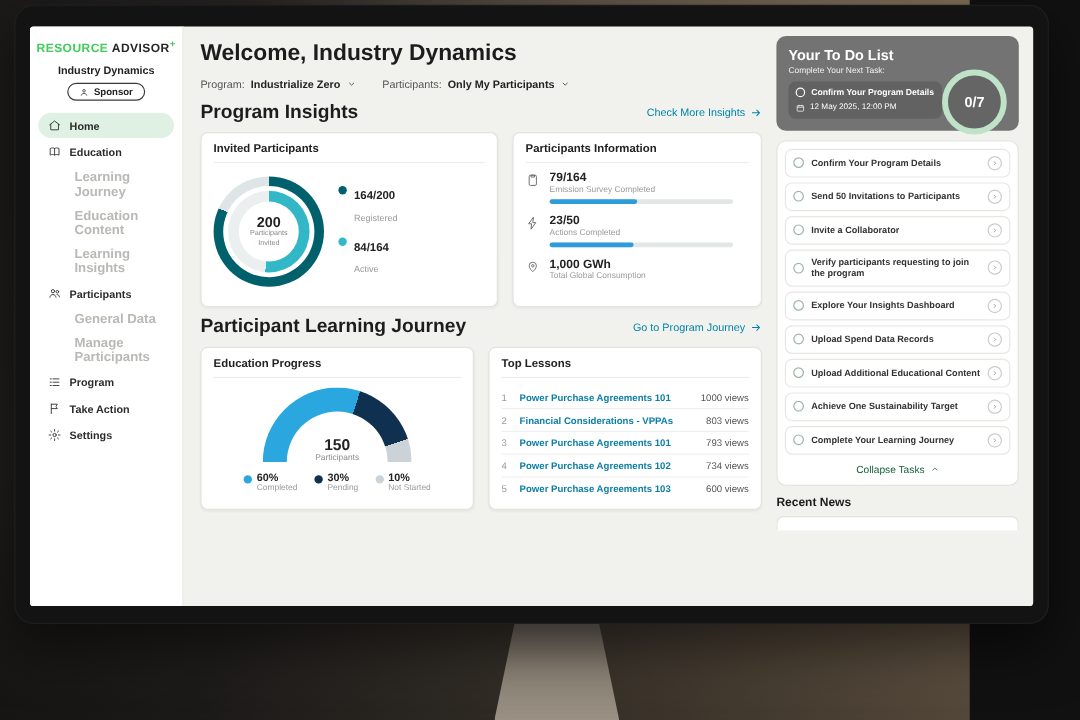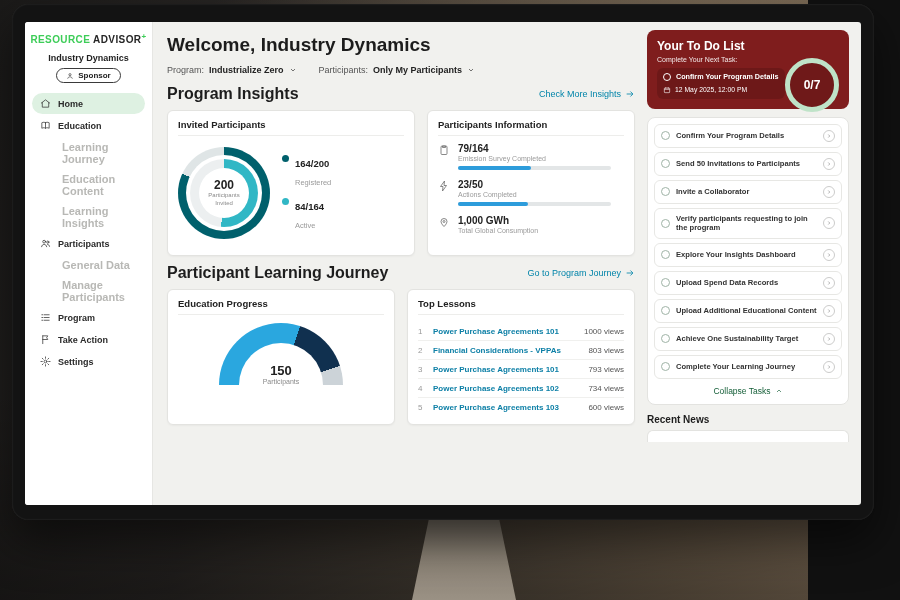--- a/index.html
+++ b/index.html
@@ -96,21 +96,21 @@
   
   .card-lessons{ flex:1; min-width:0; }
   .lesson{ display:flex; align-items:center; gap:7px; padding:4.5px 0; border-bottom:1px solid #f0f0ee; cursor:pointer; }
   .lesson:last-child{ border-bottom:none; }
   .lesson .rank{ font-size:8px; color:#9a9a9a; width:8px; flex:none; }
   .lesson .t{ flex:1; font-size:8px; font-weight:600; color:#0c7fa6; white-space:nowrap; overflow:hidden; text-overflow:ellipsis; }
   .lesson .views{ font-size:8px; color:#555; flex:none; }
 
   
   .right{ width:202px; flex:none; }
-  .todo-green{ position:relative; background:#7f1d1d; border-radius:8px; padding:9px 10px 10px; color:#fff; }
+  .todo-green{ position:relative; background:#737373; border-radius:8px; padding:9px 10px 10px; color:#fff; }
   .todo-title{ font-size:12px; font-weight:800; }
   .todo-sub{ font-size:7px; opacity:.9; margin:3px 0 5px; }
   .next-box{ background:rgba(0,0,0,.14); border-radius:6px; padding:5px 6px; width:128px; }
   .next-row{ display:flex; align-items:center; gap:5px; }
   .cb-w{ width:8px; height:8px; border:1.2px solid #fff; border-radius:50%; flex:none; }
   .next-task{ font-size:7.2px; font-weight:700; line-height:1.2; }
   .date-row{ display:flex; align-items:center; gap:4px; margin-top:4px; }
   .date-txt{ font-size:6.8px; }
   .ic-w{ width:8px; height:8px; stroke:#fff; fill:none; stroke-width:1.8; flex:none; }
   .ring{ position:absolute; right:10px; top:28px; width:54px; height:54px; border-radius:50%;
@@ -323,20 +323,43 @@
               <div class="gauge-box">
                 <div class="gauge">
                     <div class="gauge-arc"></div>
                     <div class="gauge-hole"></div>
                   </div>
                 <div class="gauge-center">
                   <div class="v">150</div>
                   <div class="l">Participants</div>
                 </div>
               </div>
+              <div class="gauge-legend">
+                <div class="item">
+                  <div class="top">
+                      <span class="dot d-blue"></span>
+                  <span class="v">60%</span>
+                    </div>
+                  <div class="l">Completed</div>
+                </div>
+                <div class="item">
+                  <div class="top">
+                      <span class="dot d-navy"></span>
+                  <span class="v">30%</span>
+                    </div>
+                  <div class="l">Pending</div>
+                </div>
+                <div class="item">
+                  <div class="top">
+                      <span class="dot d-gray"></span>
+                  <span class="v">10%</span>
+                    </div>
+                  <div class="l">Not Started</div>
+                </div>
+              </div>
             </div>
 
             <div class="card card-lessons">
               <div class="card-title">Top Lessons</div>
               <div class="lesson">
                 <span class="rank">1</span>
                 <span class="t">Power Purchase Agreements 101</span>
                 <span class="views">1000 views</span>
               </div>
               <div class="lesson">

